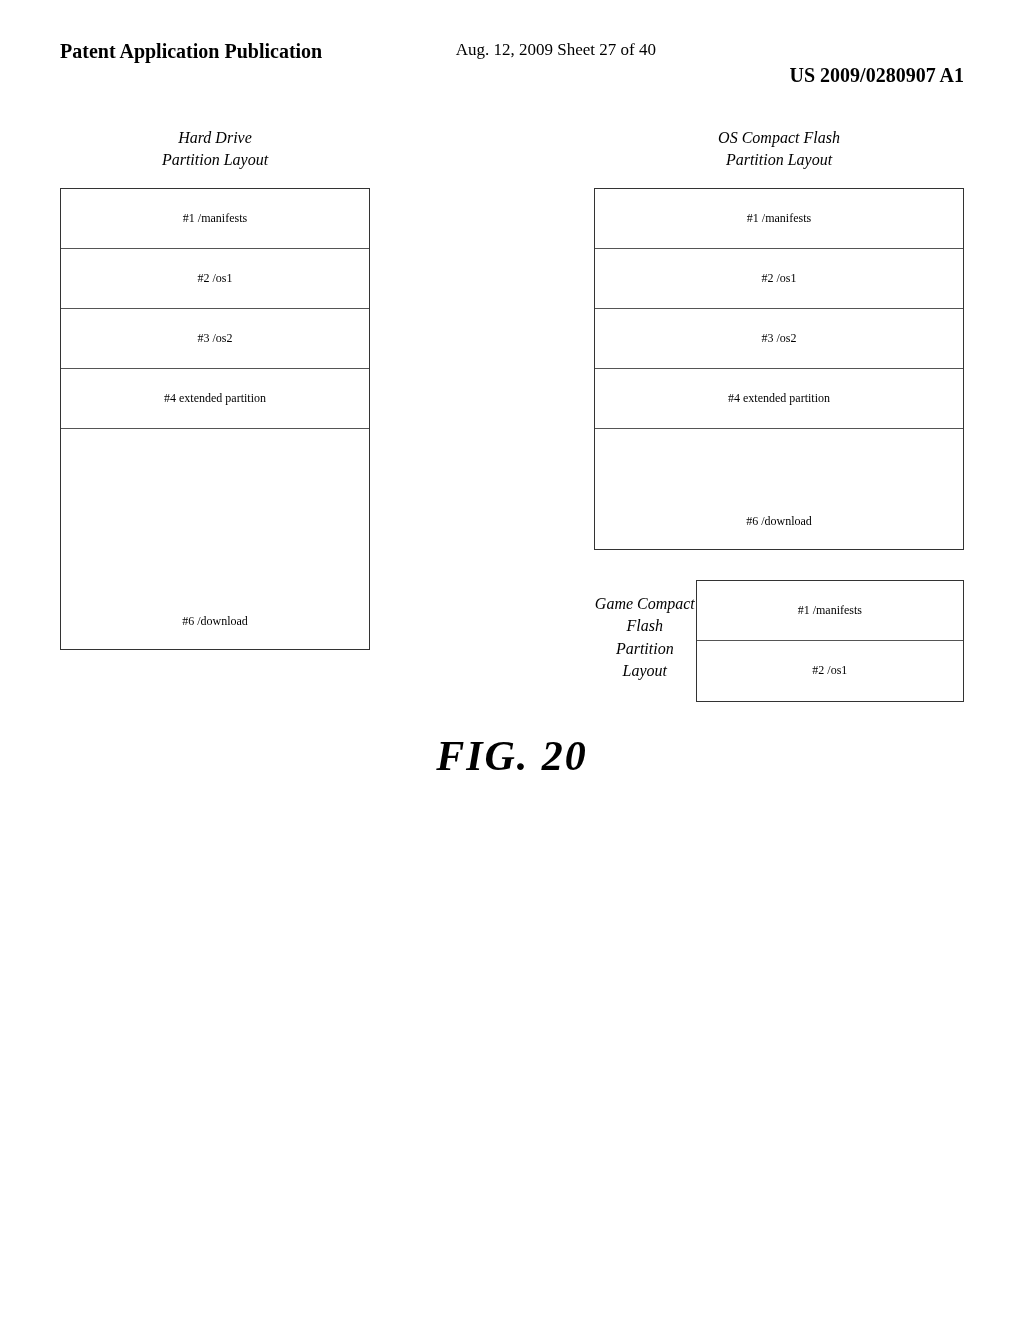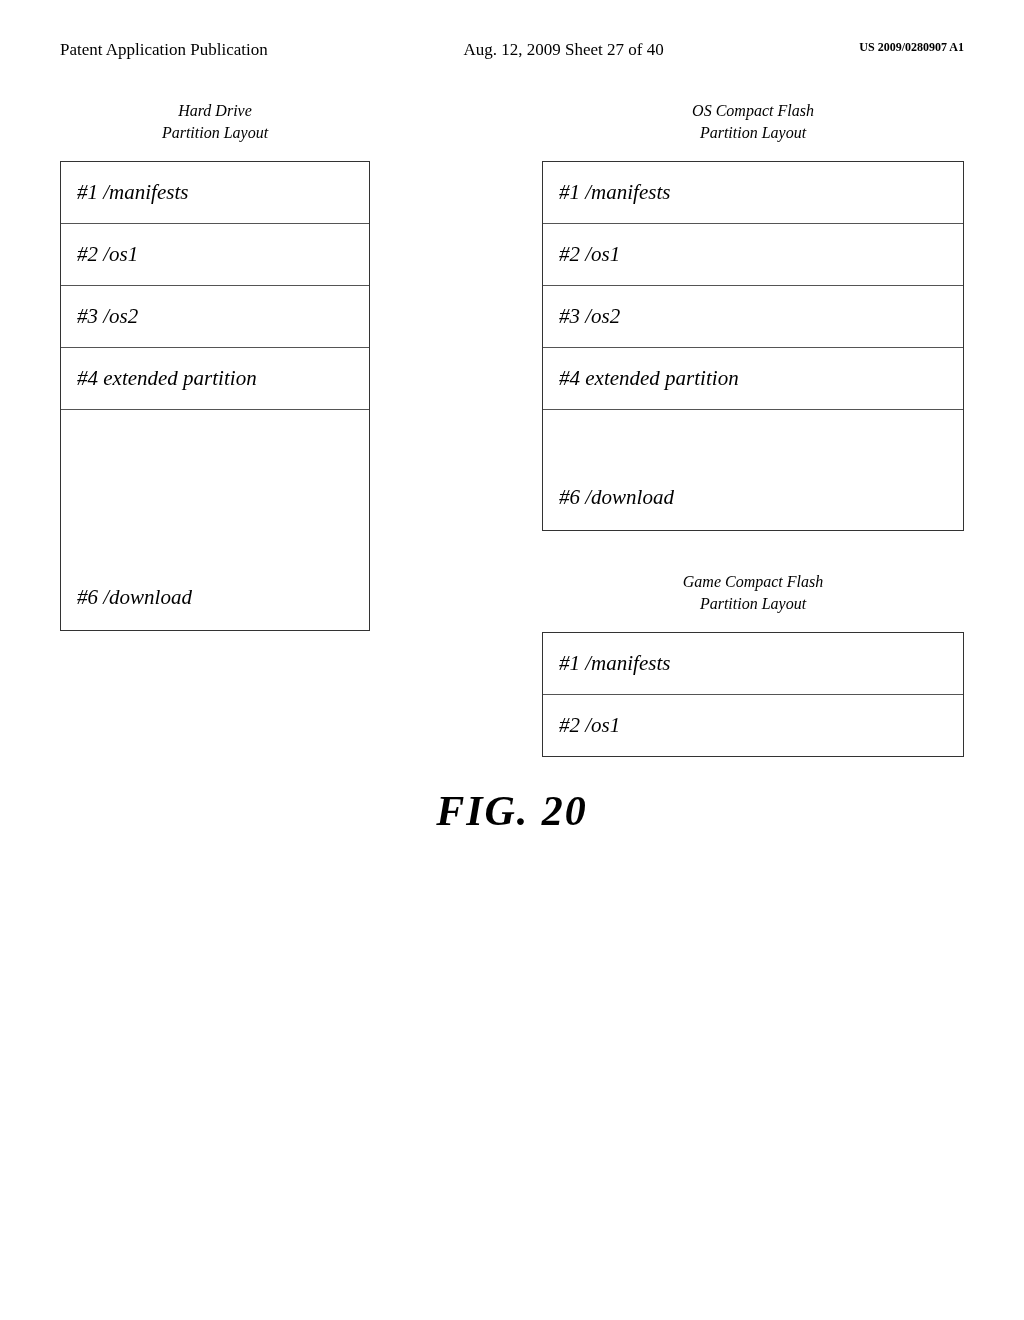--- a/index.html
+++ b/index.html
@@ -19,50 +19,51 @@
 
     .header {
       display: flex;
       justify-content: space-between;
       align-items: flex-start;
       padding: 40px 60px 0 60px;
       border-bottom: none;
     }
 
     .header-left {
-      font-size: 17px;
-      font-weight: normal;
+      font-size: 20px;
+      font-weight: bold;
     }
 
     .header-center {
       font-size: 17px;
       text-align: center;
     }
 
     .header-right {
-      font-size: 12px;
+      font-size: 20px;
       font-weight: bold;
+      margin-top: 24px;
     }
 
     .main-content {
       display: flex;
       padding: 40px 60px 0 60px;
       gap: 12px;
       justify-content: space-between;
     }
 
     .left-column {
       width: 310px;
       display: flex;
       flex-direction: column;
       align-items: center;
     }
 
     .right-column {
-      width: 422px;
+      width: 370px;
       display: flex;
       flex-direction: column;
       align-items: center;
     }
 
     .column-title {
       font-style: italic;
       font-size: 16px;
       text-align: center;
       margin-bottom: 16px;
@@ -70,25 +71,25 @@
     }
 
     .partition-table {
       border: 1.5px solid #333;
       width: 100%;
     }
 
     .partition-row {
       border-bottom: 1px solid #555;
       padding: 18px 16px;
-      font-style: italic;
-      font-size: 21px;
+      font-size: 12px;
       min-height: 60px;
       display: flex;
       align-items: center;
+      justify-content: center;
     }
 
     .partition-row:last-child {
       border-bottom: none;
     }
 
     .partition-row.tall {
       min-height: 220px;
       align-items: flex-end;
       padding-bottom: 20px;
@@ -97,21 +98,21 @@
     .partition-row.medium {
       min-height: 120px;
       align-items: flex-end;
       padding-bottom: 20px;
     }
 
     .secondary-section {
       margin-top: 30px;
       width: 100%;
       display: flex;
-      flex-direction: column;
+      flex-direction: row;
       align-items: center;
     }
 
     .fig-label {
       font-size: 42px;
       font-weight: bold;
       font-style: italic;
       text-align: center;
       margin-top: 36px;
       letter-spacing: 2px;

